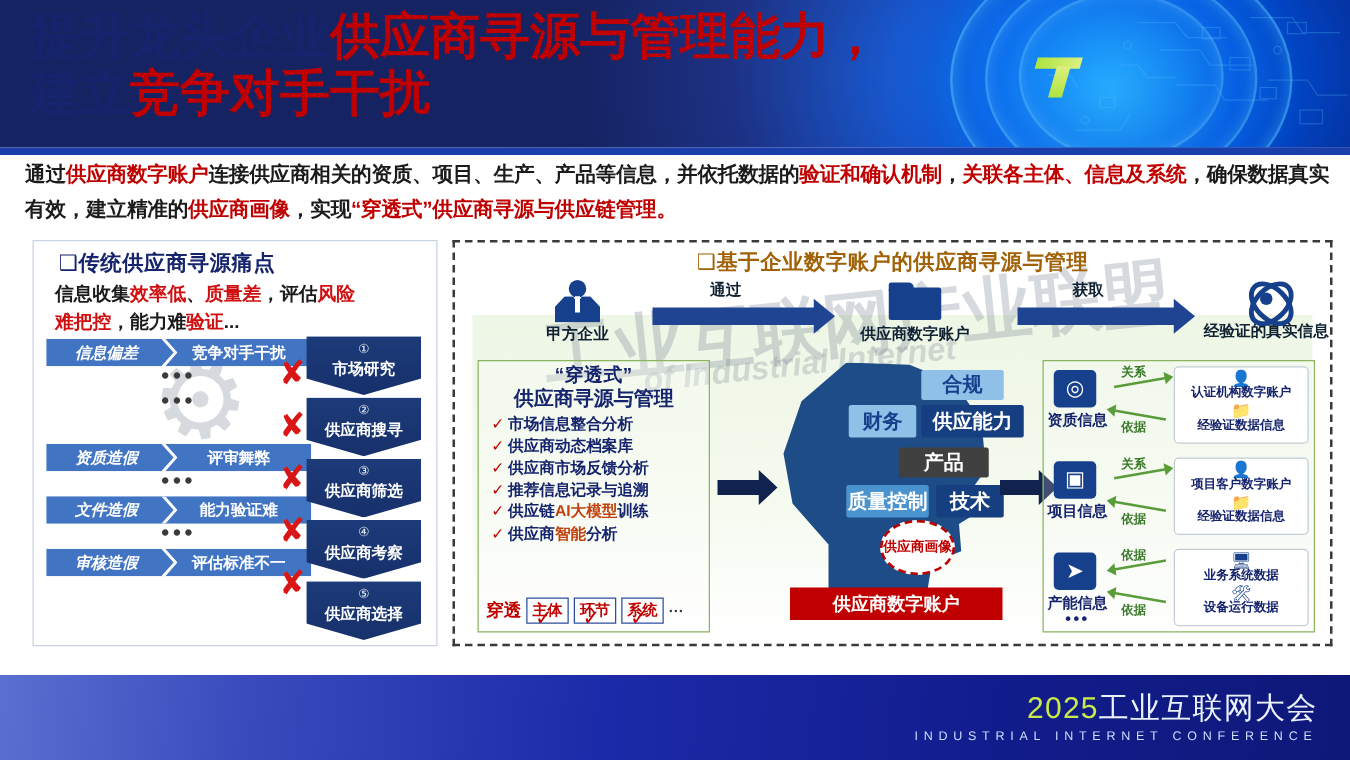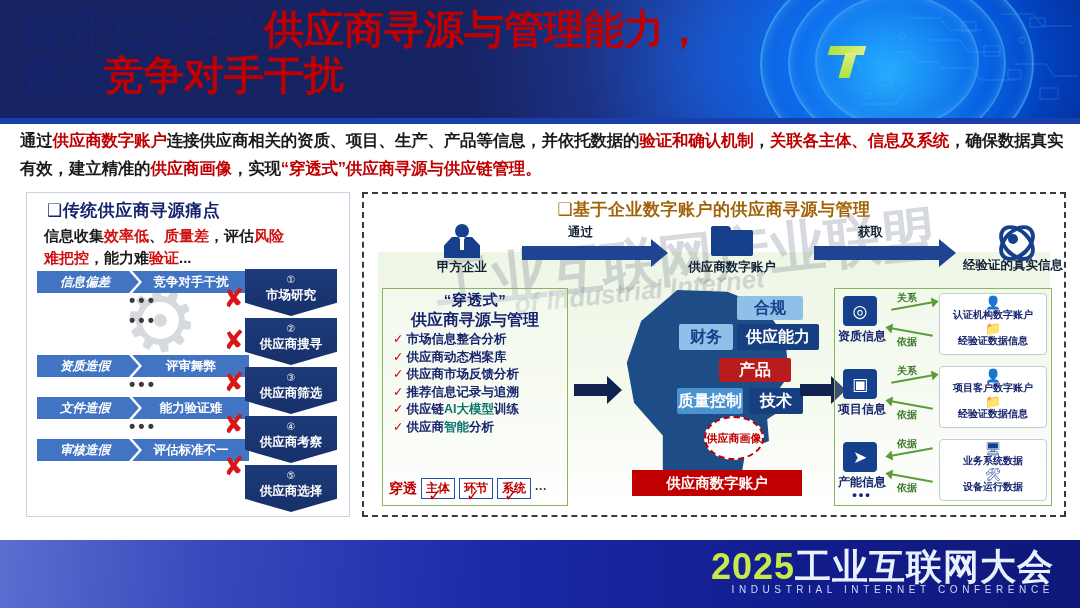--- a/index.html
+++ b/index.html
@@ -150,21 +150,21 @@
   
   .boxA{
     position:absolute;left:18px;top:94px;width:186px;height:218px;
     border:1.5px solid #8ab55e;background:rgba(255,255,255,.25);box-sizing:border-box;
   }
   .boxA .t1{text-align:center;font-size:15px;font-weight:bold;color:#16246e;margin-top:2px;letter-spacing:.5px;}
   .boxA .t2{text-align:center;font-size:16px;font-weight:bold;color:#16246e;line-height:19px;}
   .boxA ul{list-style:none;margin:2px 0 0 0;padding:0 0 0 10px;}
   .boxA li{font-size:12.5px;font-weight:bold;color:#16246e;line-height:17.5px;white-space:nowrap;}
   .boxA li .ck{color:#c00000;font-weight:bold;margin-right:3px;}
-  .boxA li .r{color:#0f766e;}
+  .boxA li .r{color:#c2410c;}
   .penet{position:absolute;left:6px;bottom:6px;display:flex;align-items:center;gap:4px;}
   .penet .lead{font-size:14px;font-weight:bold;color:#c00000;}
   .penet .tag{
     position:relative;border:1.5px solid #2b4fa0;color:#c00000;font-size:12px;font-weight:bold;
     padding:1px 4px;background:#fff;
   }
   .penet .tag:after{
     content:"✓";position:absolute;left:6px;top:6px;color:#c00000;font-size:17px;font-weight:bold;
   }
   .penet .el{font-size:12px;color:#333;font-weight:bold;}
@@ -217,21 +217,21 @@
     border-top:5px solid transparent;border-bottom:5px solid transparent;border-left:7px solid #5b9c3a;}
   .garrow.l:after{content:"";position:absolute;left:-6px;top:-4px;width:0;height:0;
     border-top:5px solid transparent;border-bottom:5px solid transparent;border-right:7px solid #5b9c3a;}
 
   
   .footer{
     position:absolute;left:0;bottom:0;width:1080px;height:68px;
     background:linear-gradient(95deg,#5a6fd0 0%,#3a4bbd 18%,#1b2aa8 45%,#121d8e 72%,#0e1878 100%);
   }
   .logo{position:absolute;right:26px;top:12px;text-align:right;}
-  .logo .l1{font-size:36px;font-weight:bold;line-height:30px;letter-spacing:1px;white-space:nowrap;}
+  .logo .l1{font-size:24px;font-weight:normal;line-height:30px;letter-spacing:1px;white-space:nowrap;}
   .logo .l1 .y{color:#c9e84a;}
   .logo .l1 .w{color:#e9f1ff;}
   .logo .l2{font-size:10px;letter-spacing:4.6px;color:#cddcff;margin-top:2px;}
 </style>
 </head>
 <body>
 
 <div class="slide">
 
   <div class="header">
@@ -400,21 +400,21 @@
         <span class="el">···</span>
       </div>
     </div>
 
     <div class="boxB">
       <div class="arrowBig"></div>
       <div class="head-sil"></div>
       <div class="pz" style="left:120px;top:8px;width:66px;height:24px;background:#8fc0e8;color:#17408c;">合规</div>
       <div class="pz" style="left:62px;top:36px;width:54px;height:26px;background:#8fc0e8;color:#17408c;">财务</div>
       <div class="pz" style="left:120px;top:36px;width:82px;height:26px;background:#153f80;">供应能力</div>
-      <div class="pz" style="left:102px;top:70px;width:72px;height:24px;background:#b91c1c;">产品</div>
+      <div class="pz" style="left:102px;top:70px;width:72px;height:24px;background:#404040;">产品</div>
       <div class="pz" style="left:60px;top:100px;width:66px;height:26px;background:#4a93cf;">质量控制</div>
       <div class="pz" style="left:132px;top:100px;width:54px;height:26px;background:#153f80;">技术</div>
       <div class="portrait">供应商画像</div>
       <div class="redbar">供应商数字账户</div>
       <div class="arrowOut"></div>
     </div>
 
     <div class="boxC">
       <div class="infogrp" style="top:2px;">
         <div class="ig-icon">◎</div>

